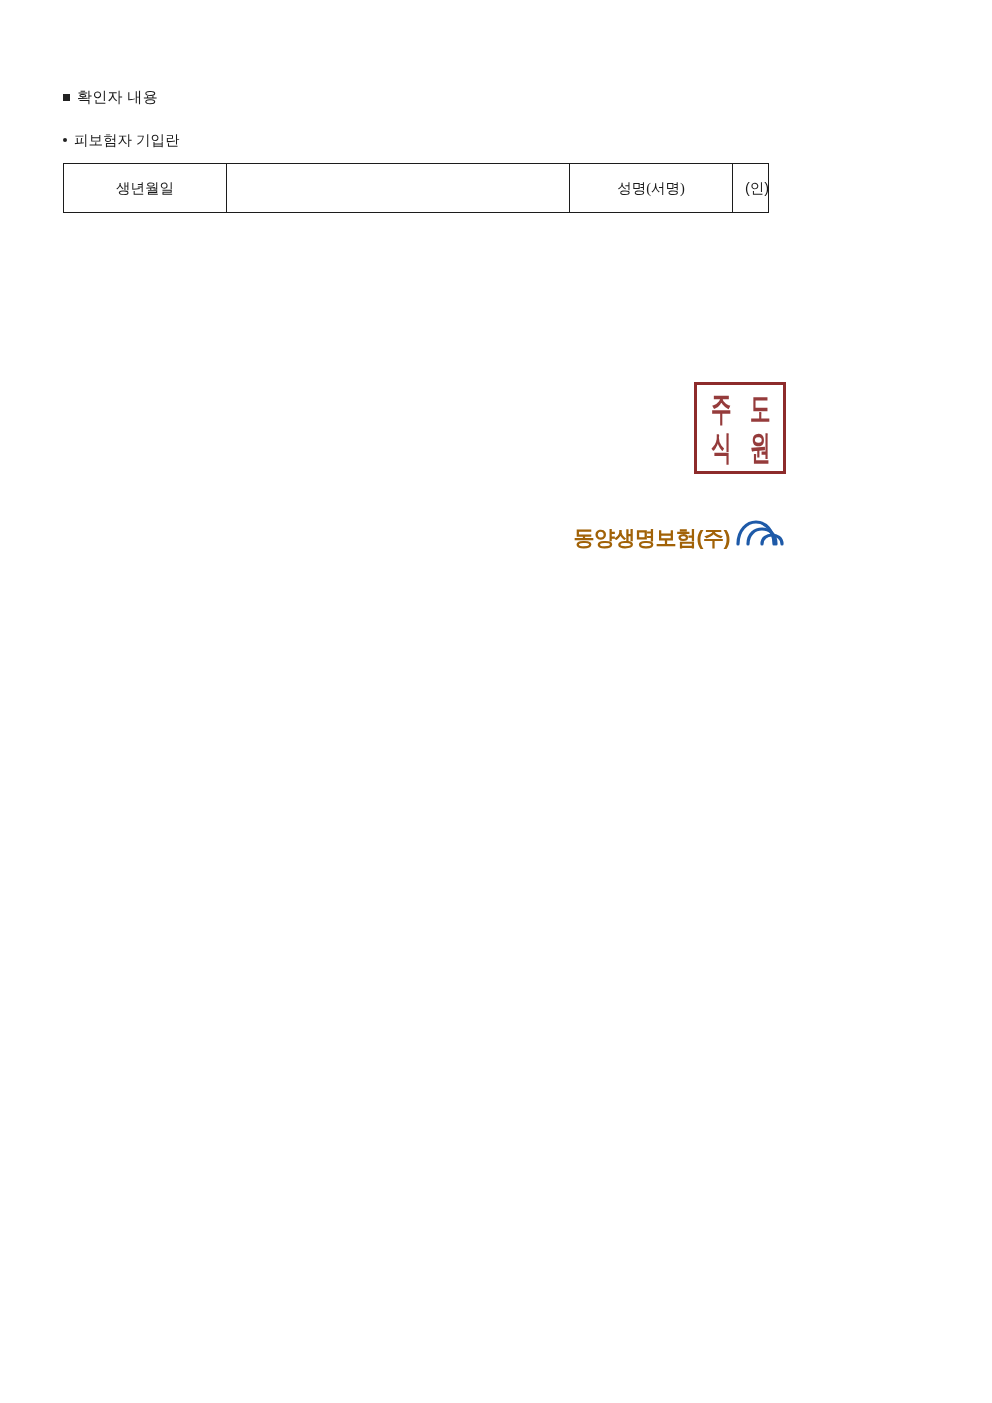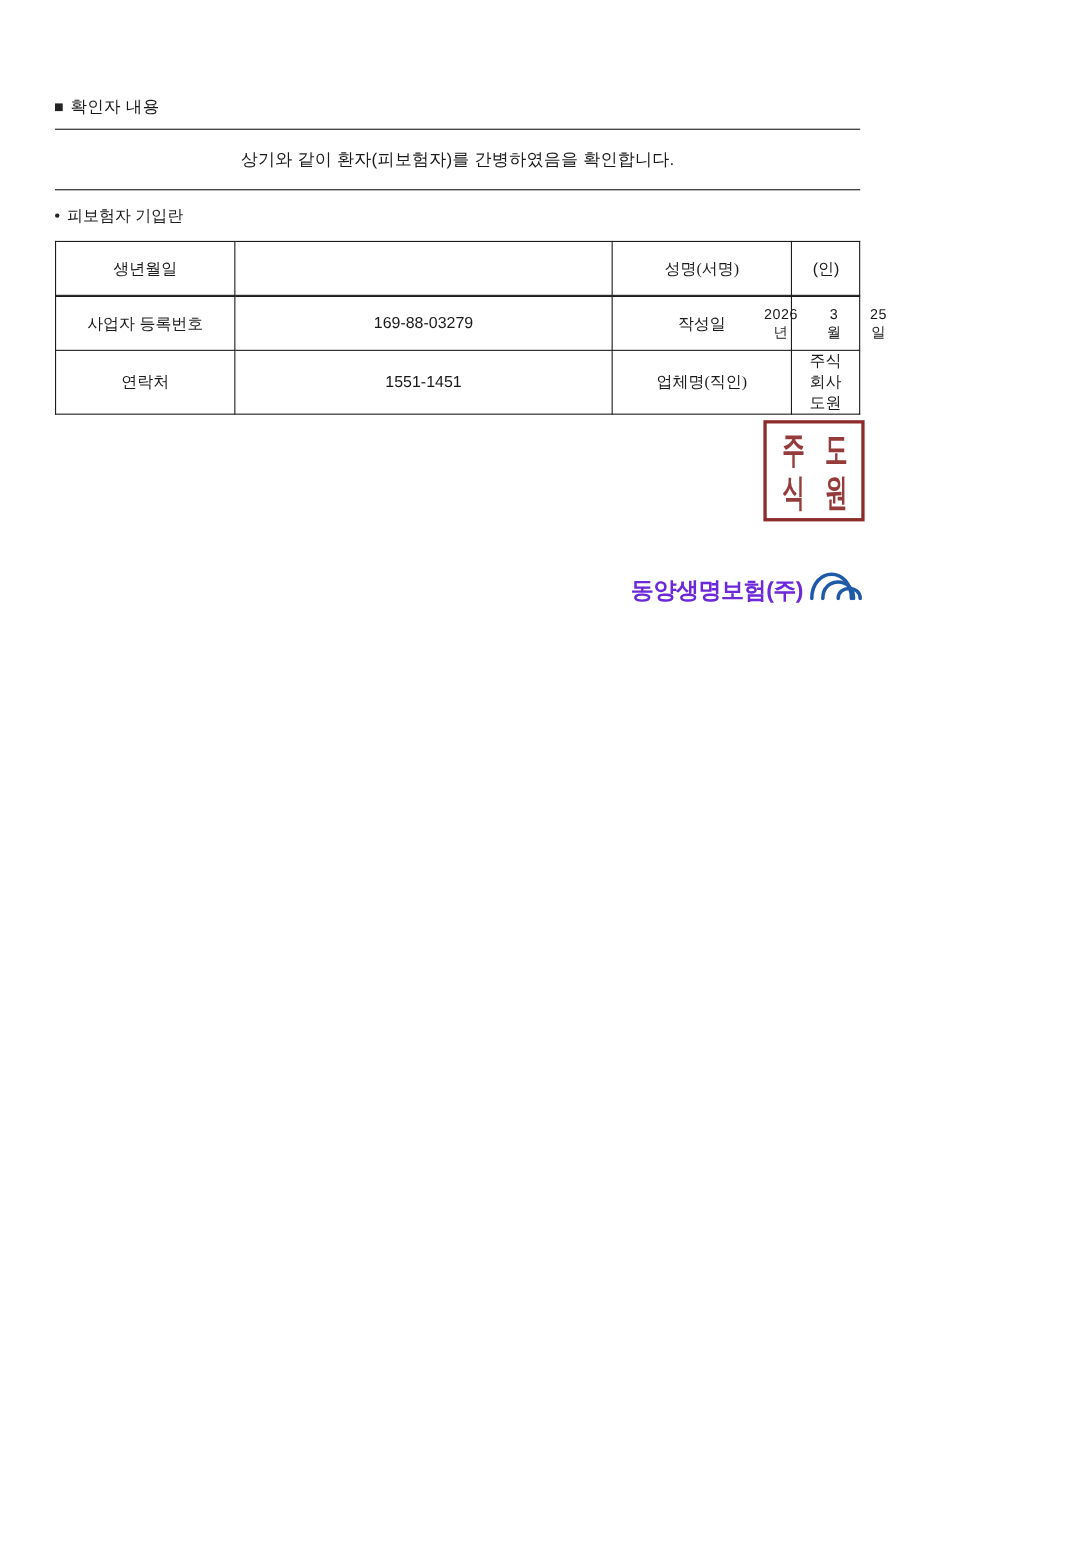--- a/index.html
+++ b/index.html
@@ -13,21 +13,21 @@
     position: relative;
     font-family: "Liberation Sans", "DejaVu Sans", sans-serif;
     color: #1a1a1a;
     -webkit-font-smoothing: antialiased;
   }
   .page {
     position: relative;
     width: 832px;
     height: 1403px;
     box-sizing: border-box;
-    padding: 0 50px;
+    padding: 0 63px;
   }
 
   
   .section-head {
     display: flex;
     align-items: center;
     gap: 7px;
     font-size: 15px;
     letter-spacing: 0.3px;
     padding-top: 88px;
@@ -79,20 +79,21 @@
   table.form td {
     border: 1px solid #1c1c1c;
     height: 48px;
     font-size: 14.5px;
     padding: 0 12px;
     vertical-align: middle;
   }
   td.label {
     text-align: center;
     width: 138px;
+    font-family: Liberation Serif, serif;
   }
   td.value-wide {
     width: 318px;
     text-align: center;
   }
   td.label2 {
     text-align: center;
     width: 138px;
     font-family: Liberation Serif, serif;
   }
@@ -154,21 +155,21 @@
     position: absolute;
     right: 46px;
     top: 512px;
     display: flex;
     align-items: flex-end;
     gap: 4px;
   }
   .logo-text {
     font-size: 21px;
     font-weight: 700;
-    color: #6d28d9;
+    color: #a16207;
     letter-spacing: -0.5px;
     line-height: 1;
     position: relative;
     top: 2px;
   }
   .logo-mark {
     width: 52px;
     height: 34px;
     position: relative;
   }
@@ -177,61 +178,38 @@
 </head>
 <body>
 
 <div class="page">
 
   <div class="section-head">
     <span class="sq-bullet"></span>
     <span>확인자 내용</span>
   </div>
 
-  <div class="statement">상기와 같이 환자(피보험자)를 간병하였음을 확인합니다.</div>
 
   <div class="sub-head">
     <span class="dot-bullet"></span>
     <span>피보험자 기입란</span>
   </div>
 
   <table class="form">
     <tbody>
       <tr>
         <td class="label">생년월일</td>
         <td class="value-wide blank"></td>
         <td class="label2">성명(서명)</td>
         <td class="value-last right">(인)</td>
       </tr>
     </tbody>
   </table>
 
 
-  <table class="form">
-    <tbody>
-      <tr>
-        <td class="label">사업자 등록번호</td>
-        <td class="value-wide">169-88-03279</td>
-        <td class="label2">작성일</td>
-        <td class="value-last">
-          <span class="date-line">
-            <span>2026년</span>
-            <span>3월</span>
-            <span>25일</span>
-          </span>
-        </td>
-      </tr>
-      <tr>
-        <td class="label">연락처</td>
-        <td class="value-wide">1551-1451</td>
-        <td class="label2">업체명(직인)</td>
-        <td class="value-last">주식회사 도원</td>
-      </tr>
-    </tbody>
-  </table>
 
   <div class="seal">
     <div class="glyphs">
       <span>주</span>
       <span>도</span>
       <span>식</span>
       <span>원</span>
     </div>
   </div>
 

